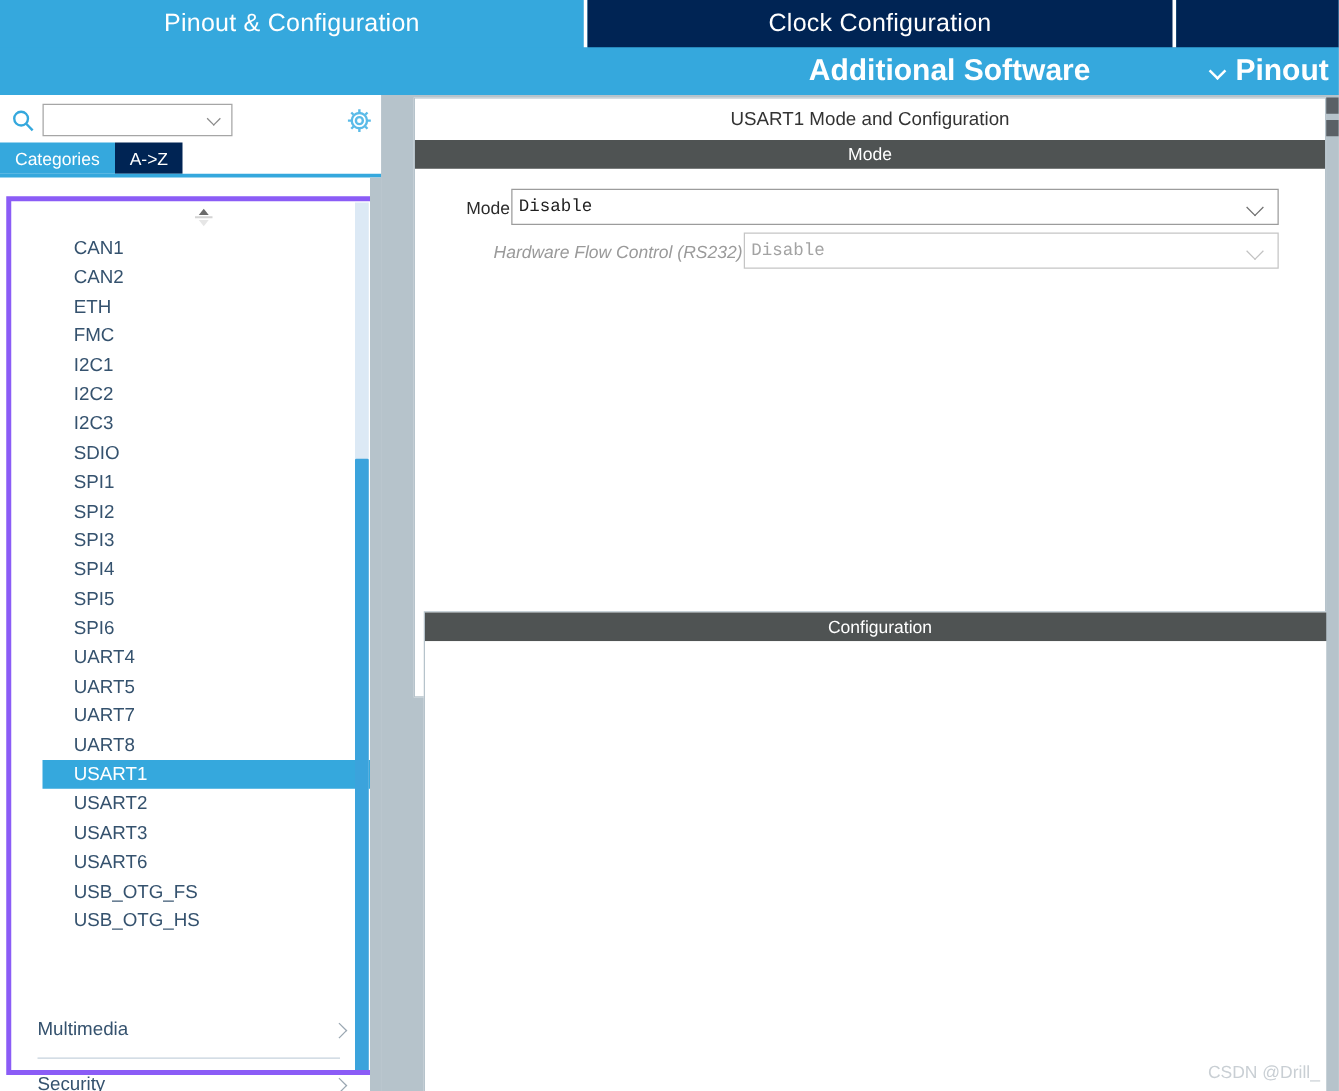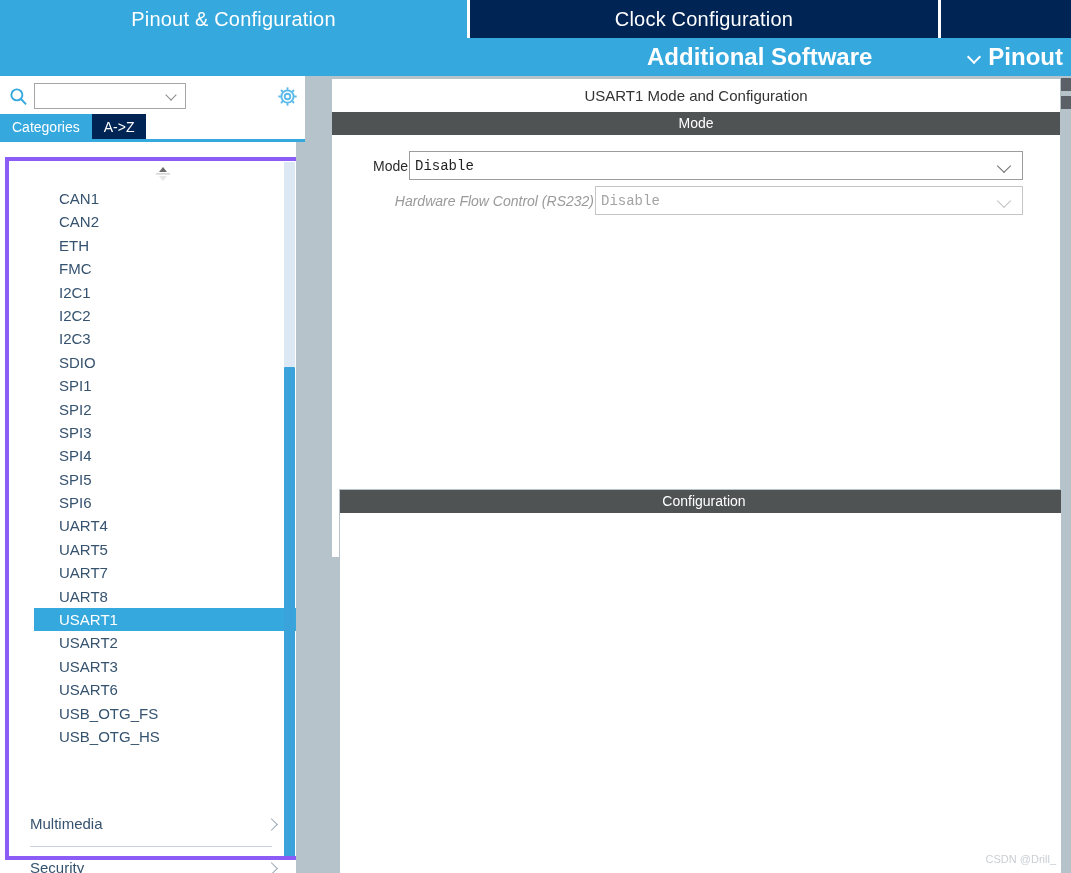--- a/index.html
+++ b/index.html
@@ -386,21 +386,21 @@
     border: 1px solid #b6c3cb;
   }
   .config-body {
     position: relative;
     height: 360px;
     background: #ffffff;
   }
   .watermark {
     position: absolute;
     right: 12px; bottom: 8px;
-    font-size: 11px;
+    font-size: 14px;
     color: #c9cfd4;
     user-select: none;
   }
 
   
   .right-sb {
     position: absolute;
     right: 0; top: 0;
     width: 10px;
     height: 797px;

